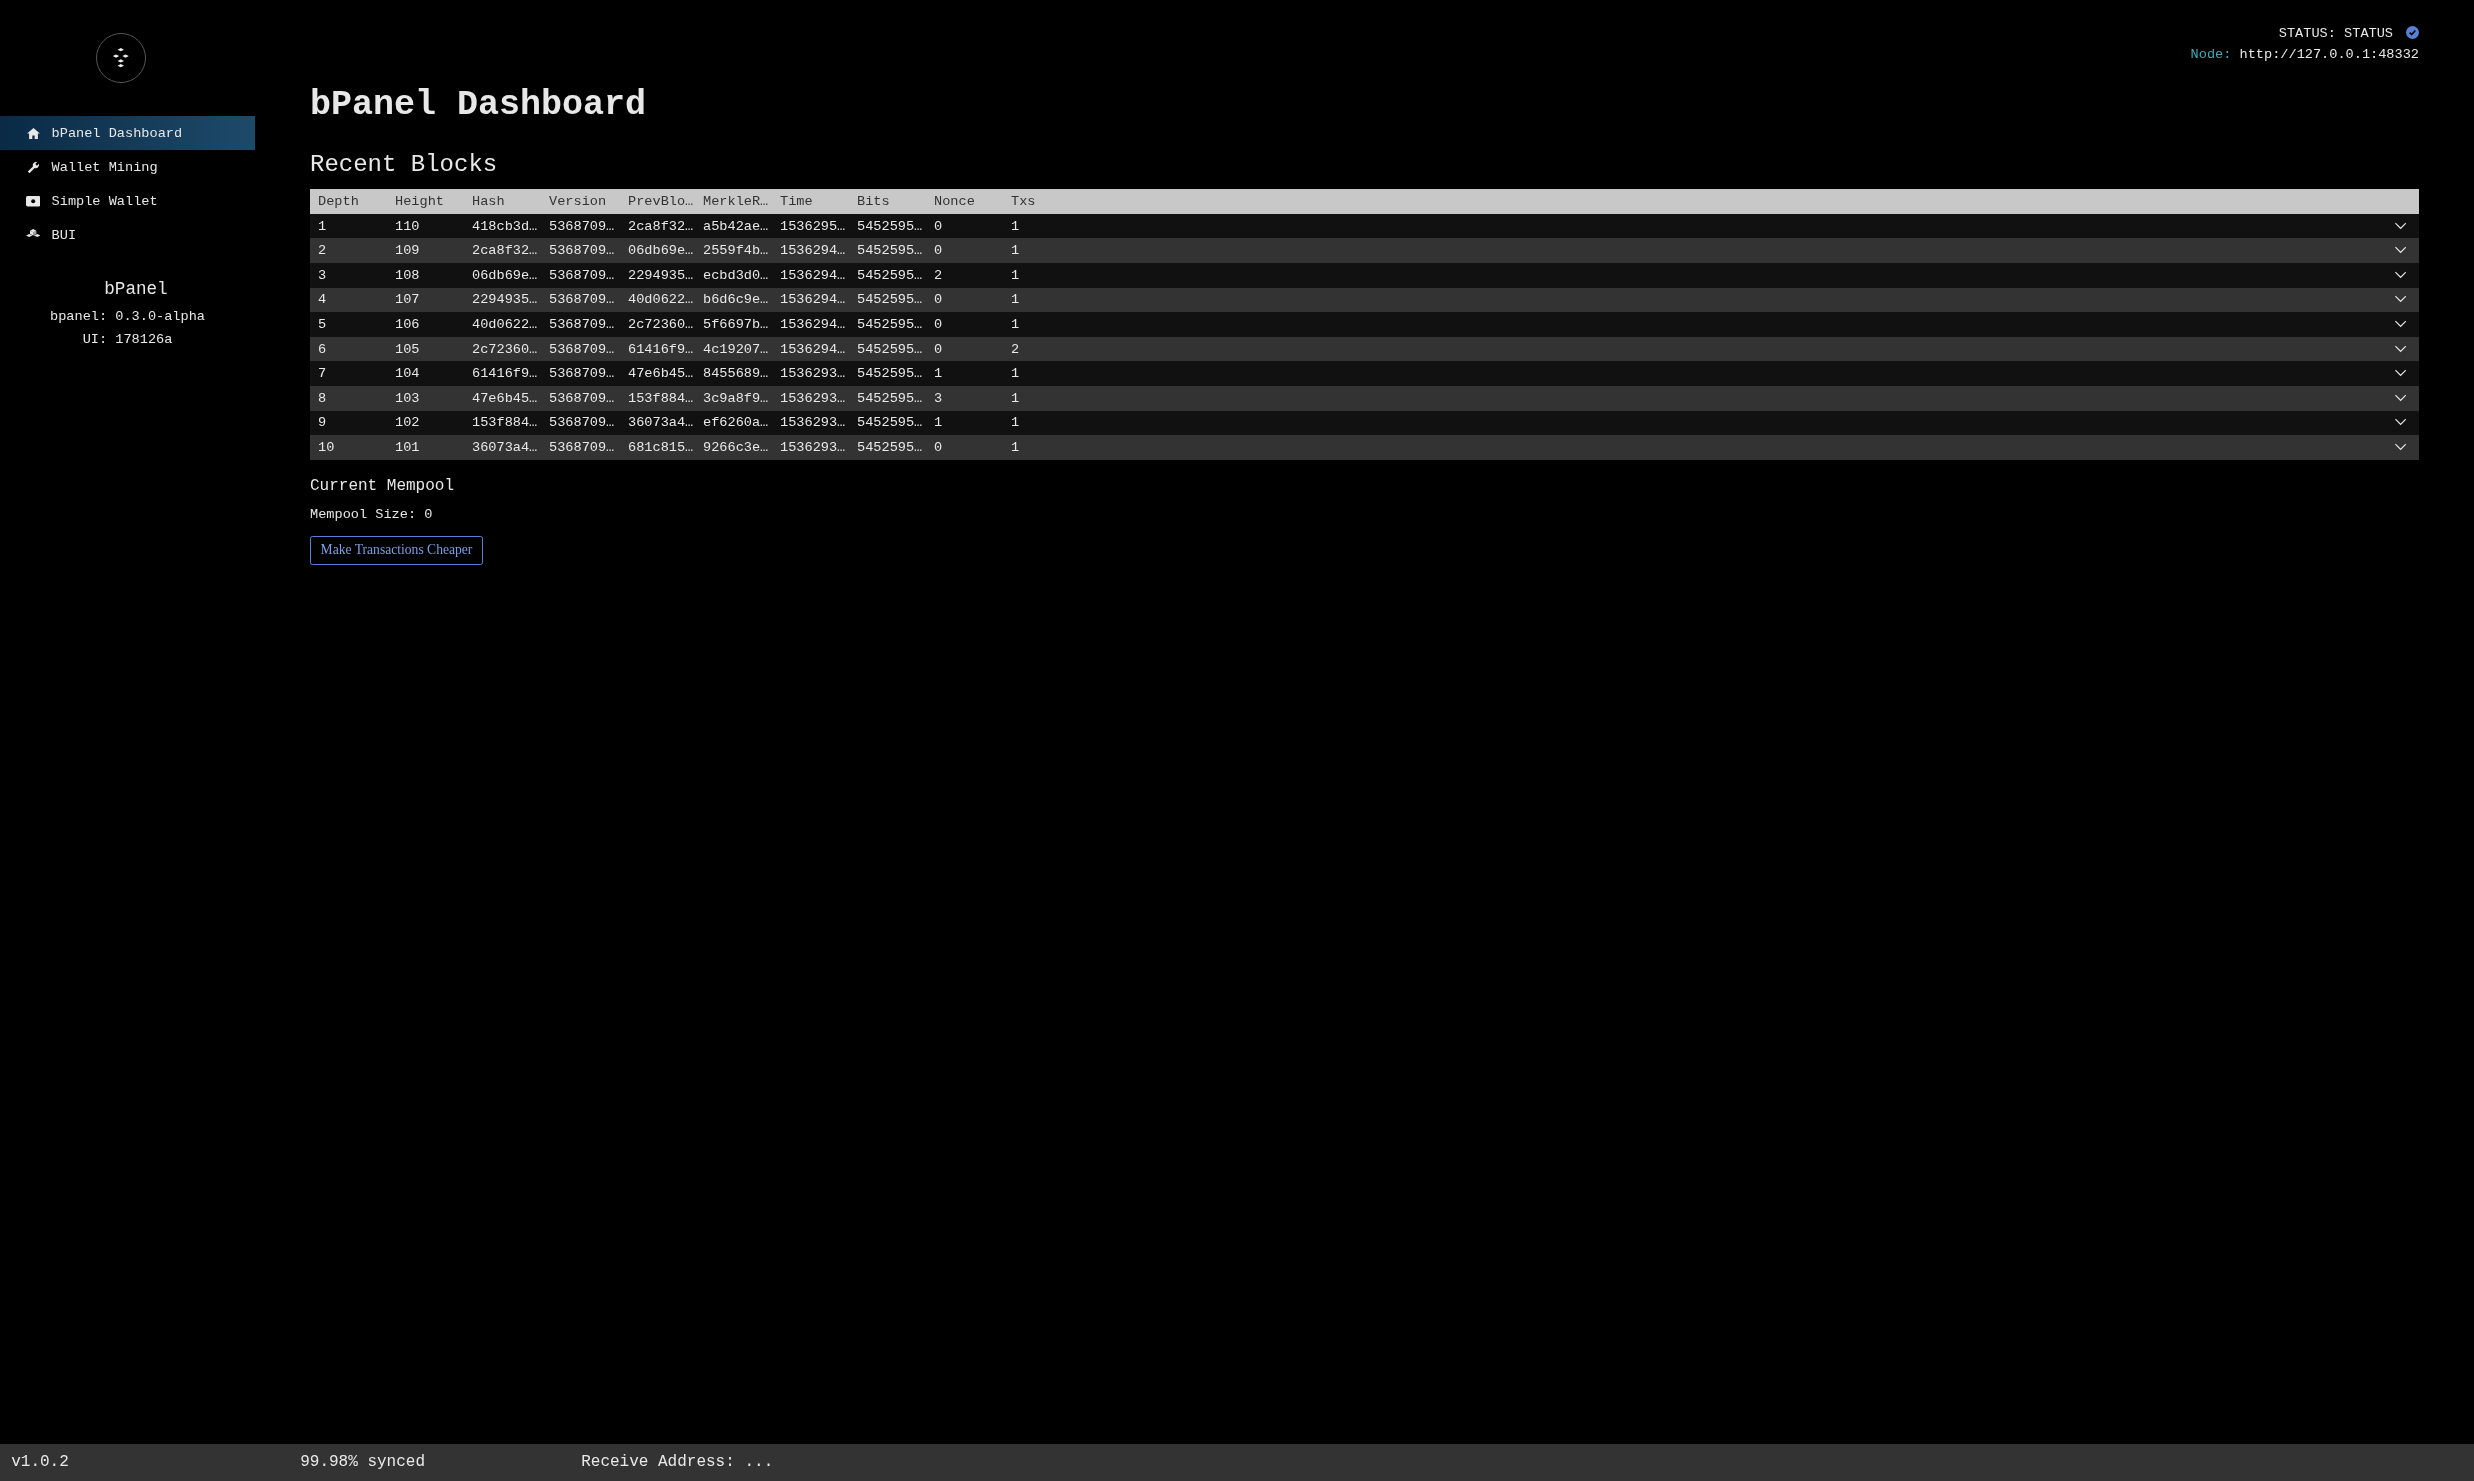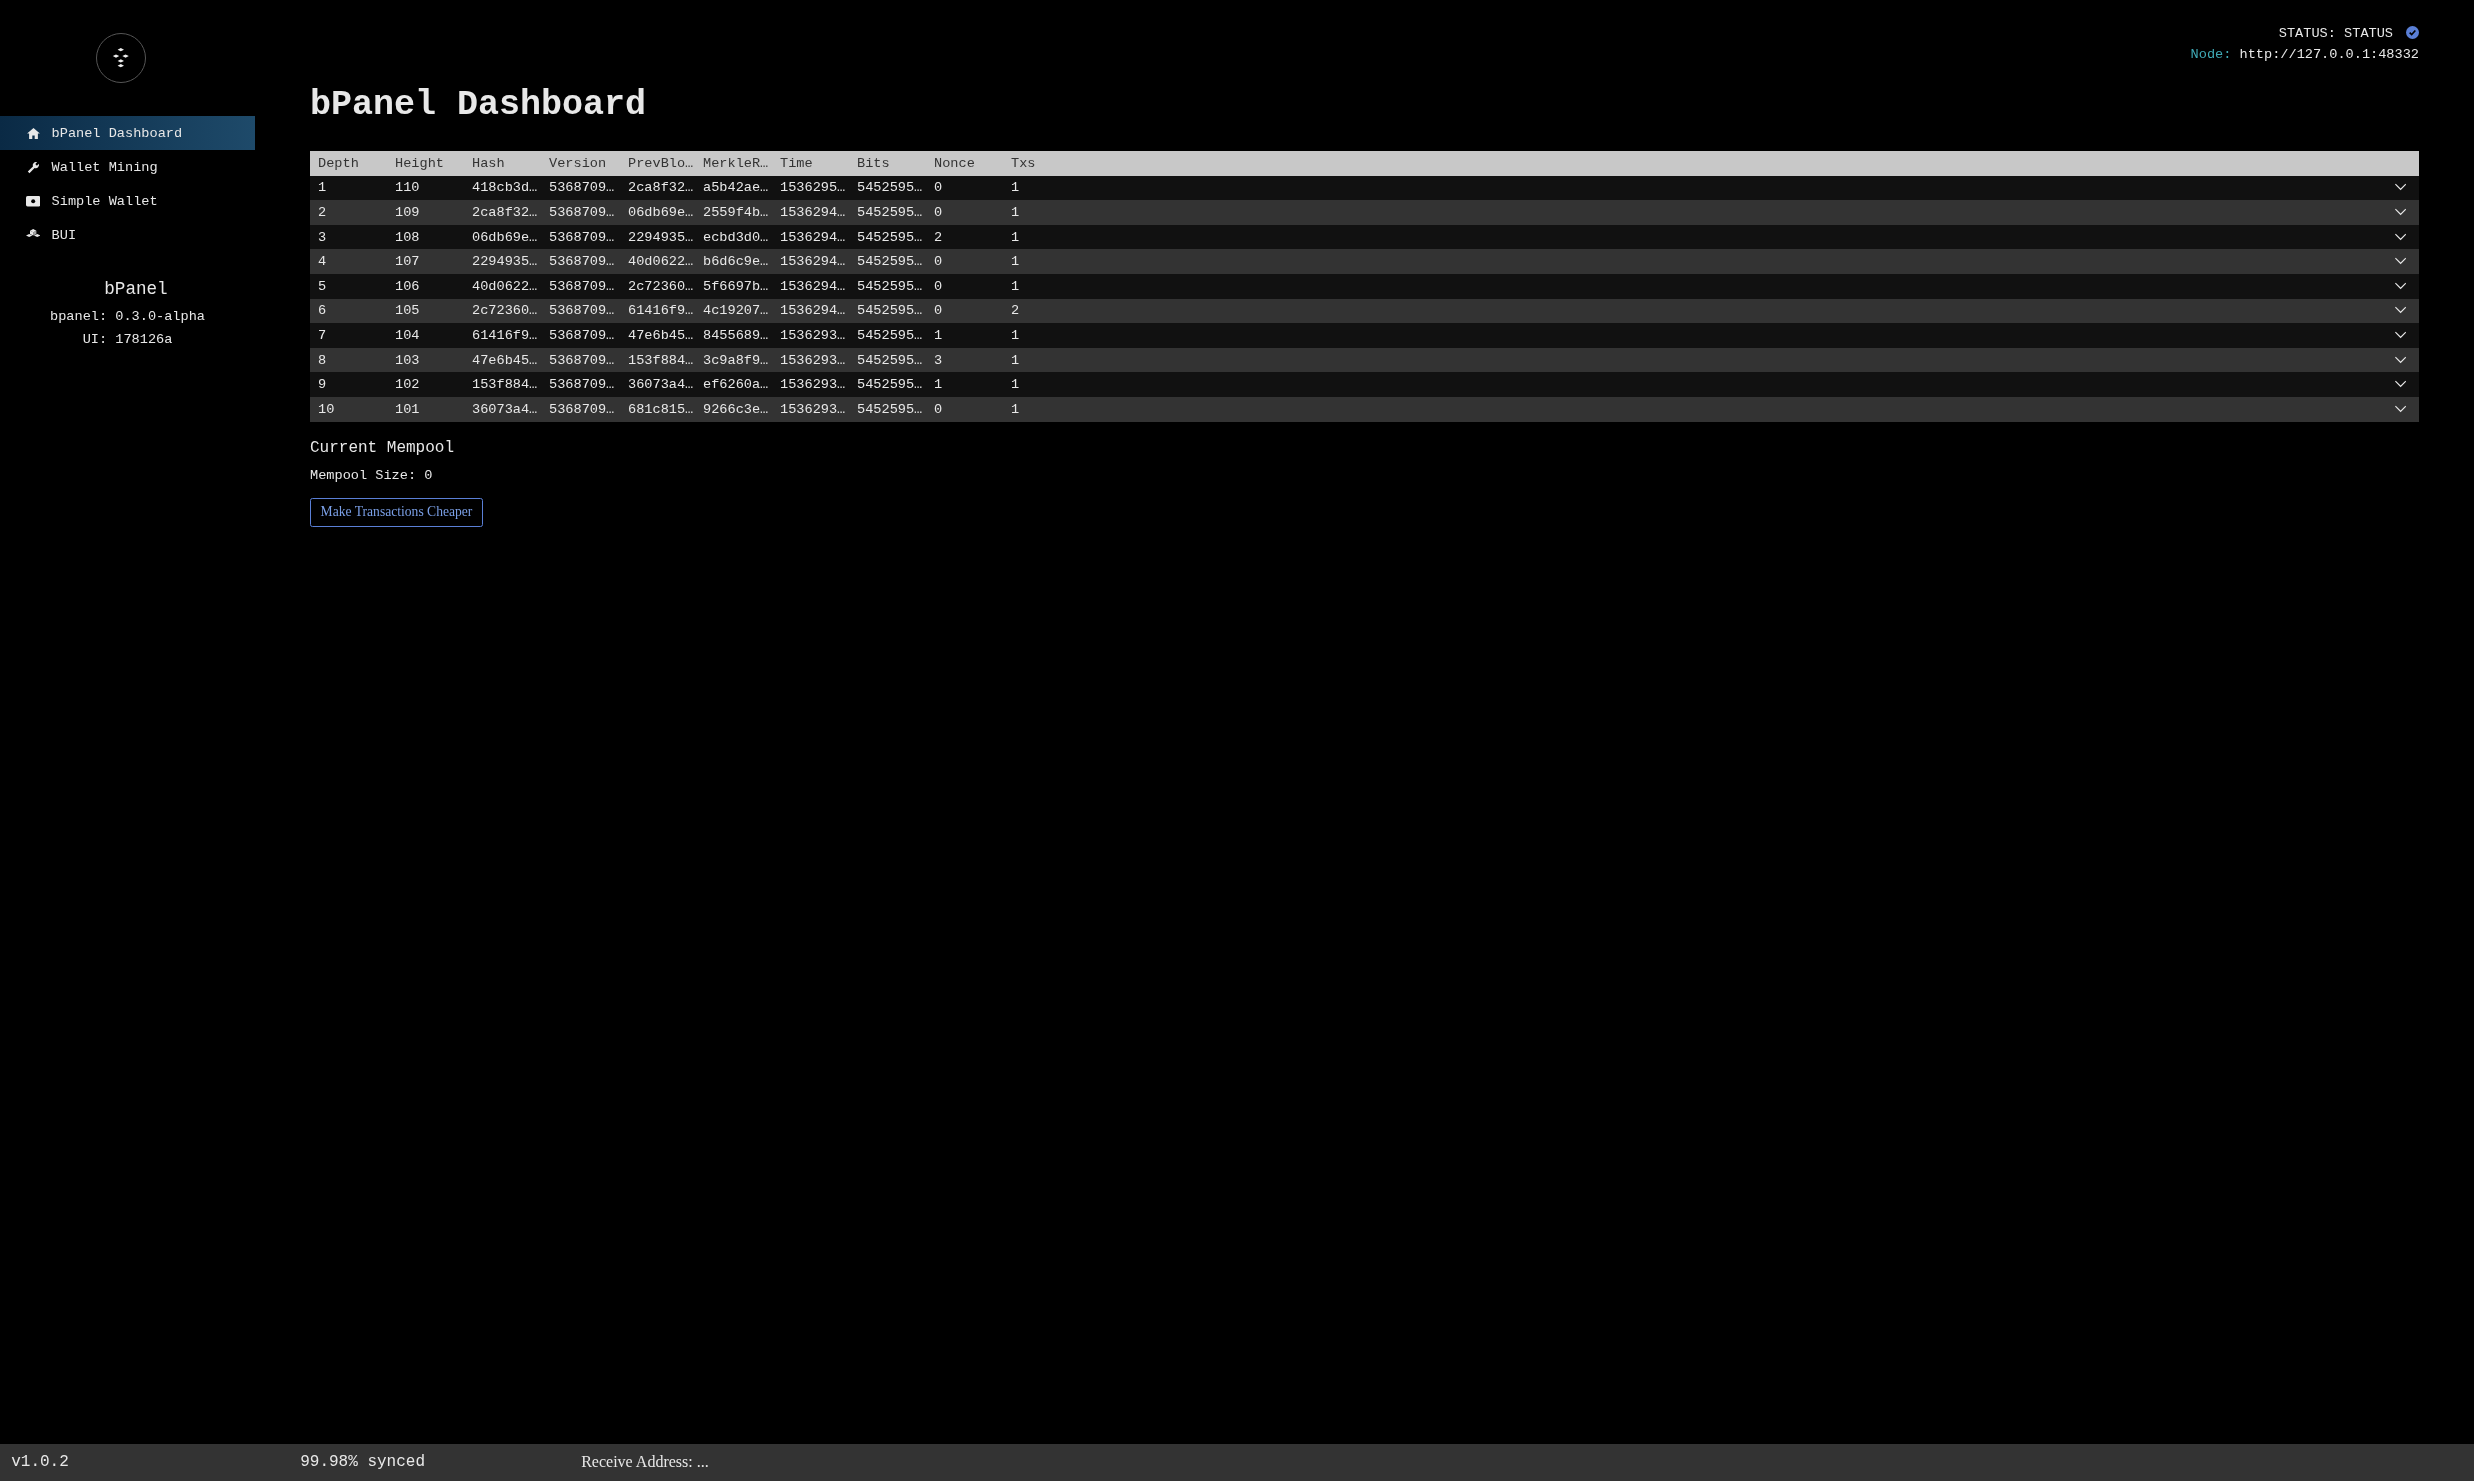--- a/index.html
+++ b/index.html
@@ -111,21 +111,21 @@
 }
 .footer {
   background: #333;
   display: flex;
   align-items: center;
   padding: 9.6px 11.2px;
   font-size: 16px;
 }
 .footer .f1 { width: 289px; }
 .footer .f2 { width: 281px; }
-.footer .f3 { flex:1;font-family:Liberation Serif, serif; }
+.footer .f3 { flex:1; }
 </style>
 </head>
 <body>
 
 <div class="app">
   <div class="top" style="flex:1; min-height:0;">
     <div class="sidebar">
       <div class="logo-wrap">
         <div class="logo-circle">
           <svg width="17.6" height="21" viewBox="0 0 22 26" fill="currentColor">
@@ -195,20 +195,21 @@
               </svg>
           </span>
         </div>
         <div class="node-line">
           <span class="node-label">Node:</span>
           <span>http://127.0.0.1:48332</span>
         </div>
       </div>
 
       <h1>bPanel Dashboard</h1>
+      <h2>Recent Blocks</h2>
 
       <div class="table">
         <div class="thead">
           <div class="col c-depth">Depth</div>
           <div class="col c-height">Height</div>
           <div class="col c-hash">Hash</div>
           <div class="col c-ver">Version</div>
           <div class="col c-prev">PrevBlock</div>
           <div class="col c-merkle">MerkleRoot</div>
           <div class="col c-time">Time</div>

